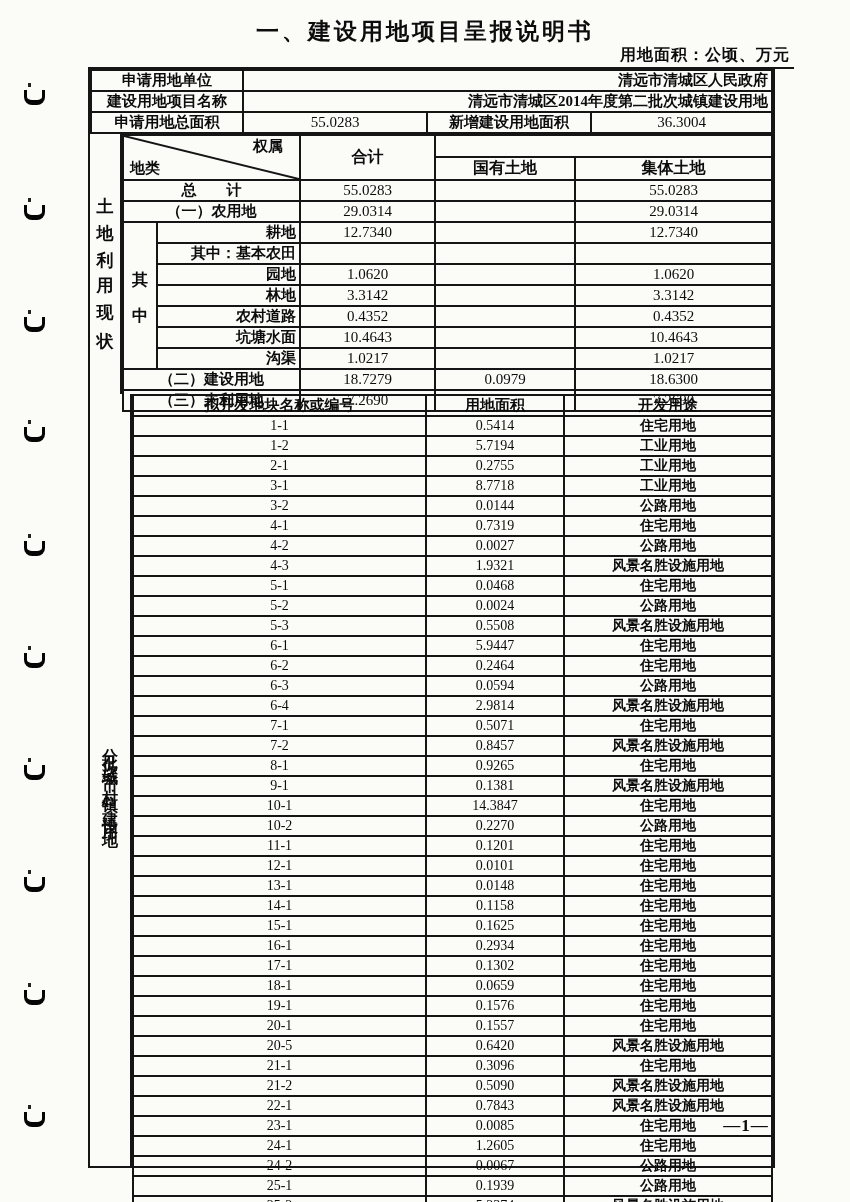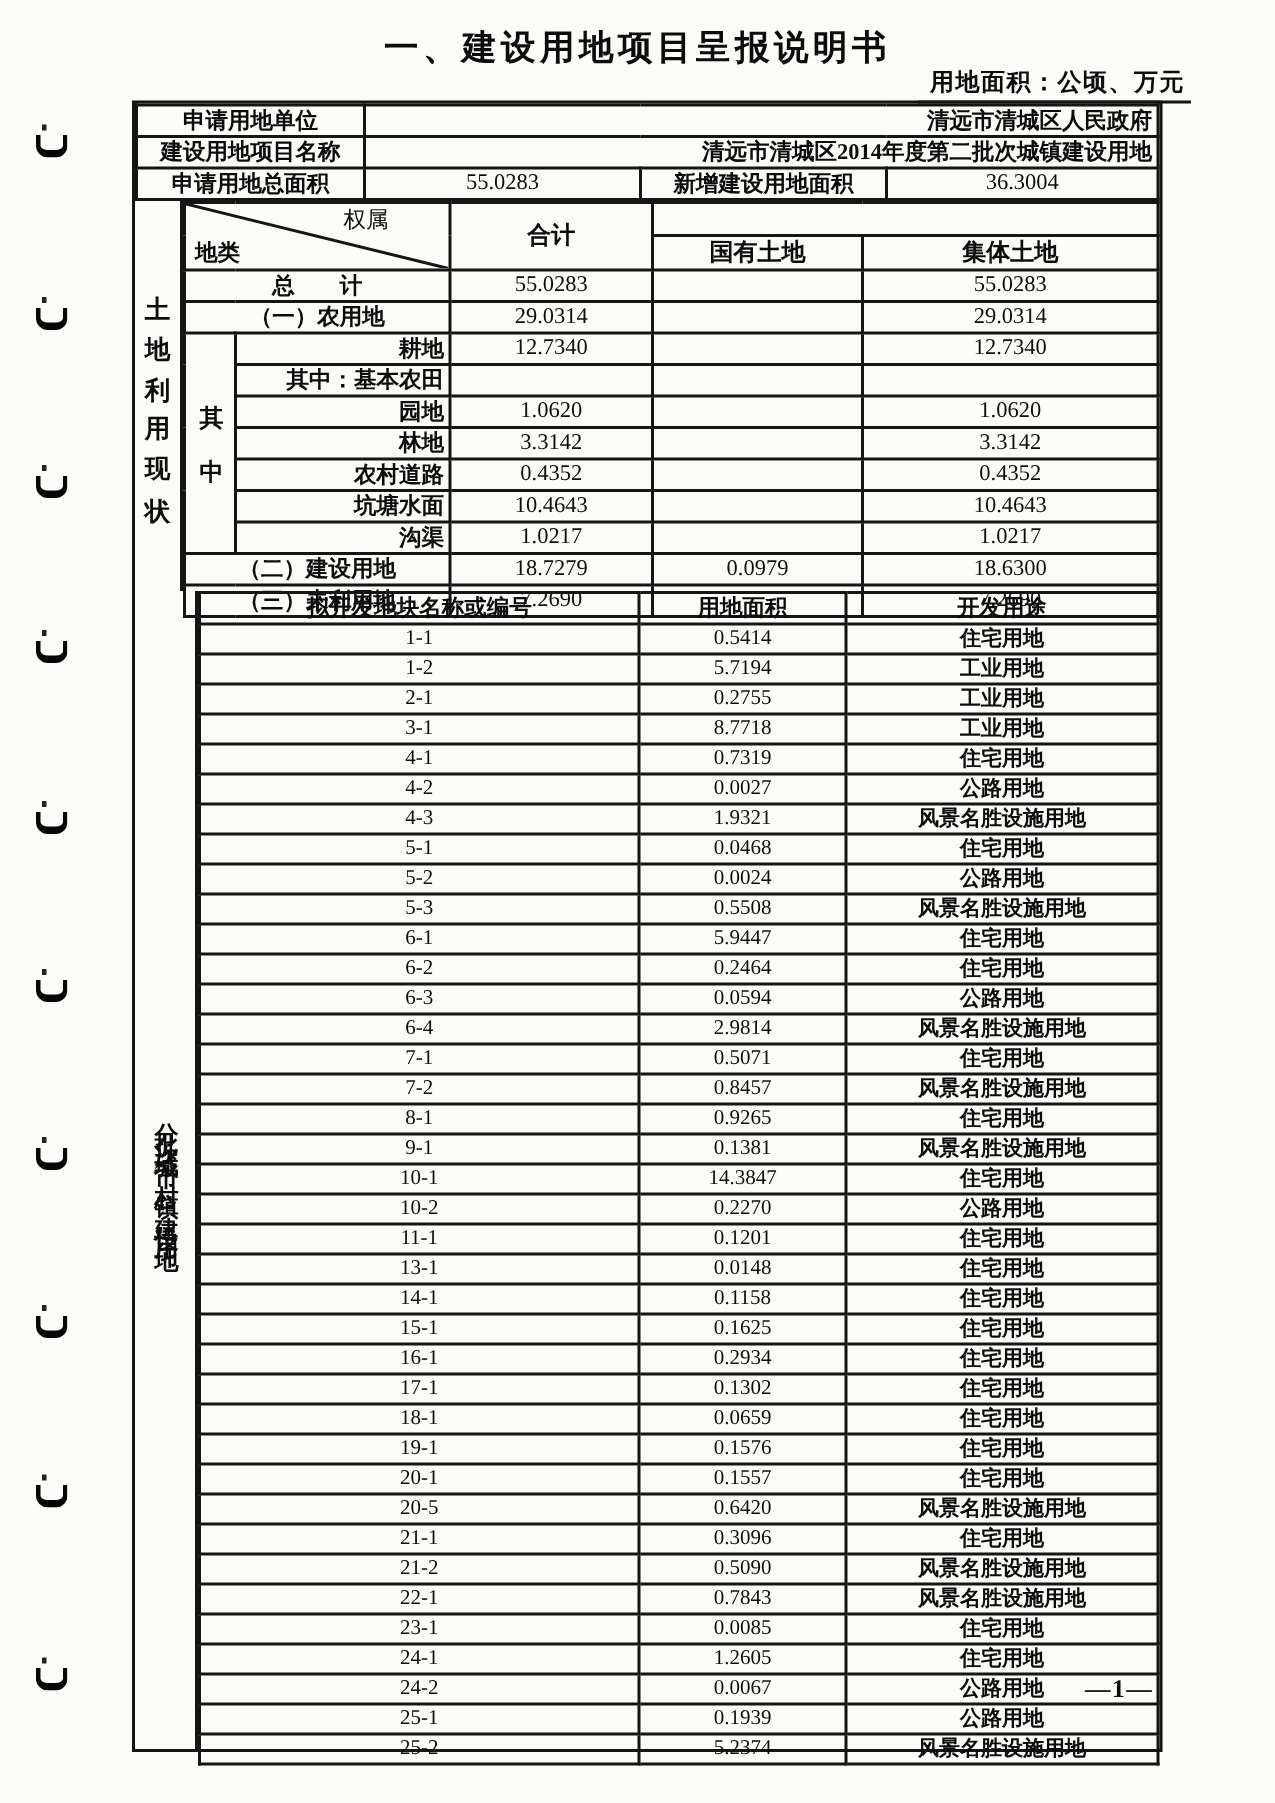--- a/index.html
+++ b/index.html
@@ -48,21 +48,21 @@
   .land-vtext{letter-spacing:27px;}
   .plots-vtext{letter-spacing:7px;font-size:16px;}
   .sub-vtext{letter-spacing:36px;font-size:16px;}
   .flex-rest{flex:1 1 auto;}
   .land-table{height:100%;}
   .land-table thead tr{height:22px;}
   .land-table tbody tr{height:19px;}
   .land-table th{font-size:16px;font-weight:bold;text-align:center;}
   th.diag{position:relative;padding:0;}
   th.diag svg{position:absolute;left:0;top:0;width:100%;height:100%;}
-  .corner-top{position:absolute;top:1px;right:40px;font-size:15px;font-weight:normal;}
+  .corner-top{position:absolute;top:1px;right:16px;font-size:15px;font-weight:bold;}
   .corner-bottom{position:absolute;bottom:1px;left:6px;font-size:15px;font-weight:bold;}
   .sub-band{padding:0;text-align:center;vertical-align:middle;}
   .plots-table{height:100%;}
   .plots-table thead tr{height:19px;margin-top:40px;}
   .plots-table th{font-size:15px;font-weight:bold;text-align:center;}
   .plots-table td{font-size:14px;}
   .plot-use{font-size:14px;}
   .page-num{
     position:absolute;top:1116px;left:698px;width:96px;text-align:center;
     font-size:17px;font-weight:bold;letter-spacing:1px;background:transparent;
@@ -256,20 +256,25 @@
               <td class="num">2-1</td>
               <td class="num">0.2755</td>
               <td class="plot-use cat center">工业用地</td>
             </tr>
             <tr>
               <td class="num">3-1</td>
               <td class="num">8.7718</td>
               <td class="plot-use cat center">工业用地</td>
             </tr>
             <tr>
+              <td class="num">3-2</td>
+              <td class="num">0.0144</td>
+              <td class="plot-use cat center">公路用地</td>
+            </tr>
+            <tr>
               <td class="num">4-1</td>
               <td class="num">0.7319</td>
               <td class="plot-use cat center">住宅用地</td>
             </tr>
             <tr>
               <td class="num">4-2</td>
               <td class="num">0.0027</td>
               <td class="plot-use cat center">公路用地</td>
             </tr>
             <tr>
@@ -338,20 +343,25 @@
               <td class="plot-use cat center">住宅用地</td>
             </tr>
             <tr>
               <td class="num">10-2</td>
               <td class="num">0.2270</td>
               <td class="plot-use cat center">公路用地</td>
             </tr>
             <tr>
               <td class="num">11-1</td>
               <td class="num">0.1201</td>
+              <td class="plot-use cat center">住宅用地</td>
+            </tr>
+            <tr>
+              <td class="num">12-1</td>
+              <td class="num">0.0101</td>
               <td class="plot-use cat center">住宅用地</td>
             </tr>
             <tr>
               <td class="num">13-1</td>
               <td class="num">0.0148</td>
               <td class="plot-use cat center">住宅用地</td>
             </tr>
             <tr>
               <td class="num">14-1</td>
               <td class="num">0.1158</td>

